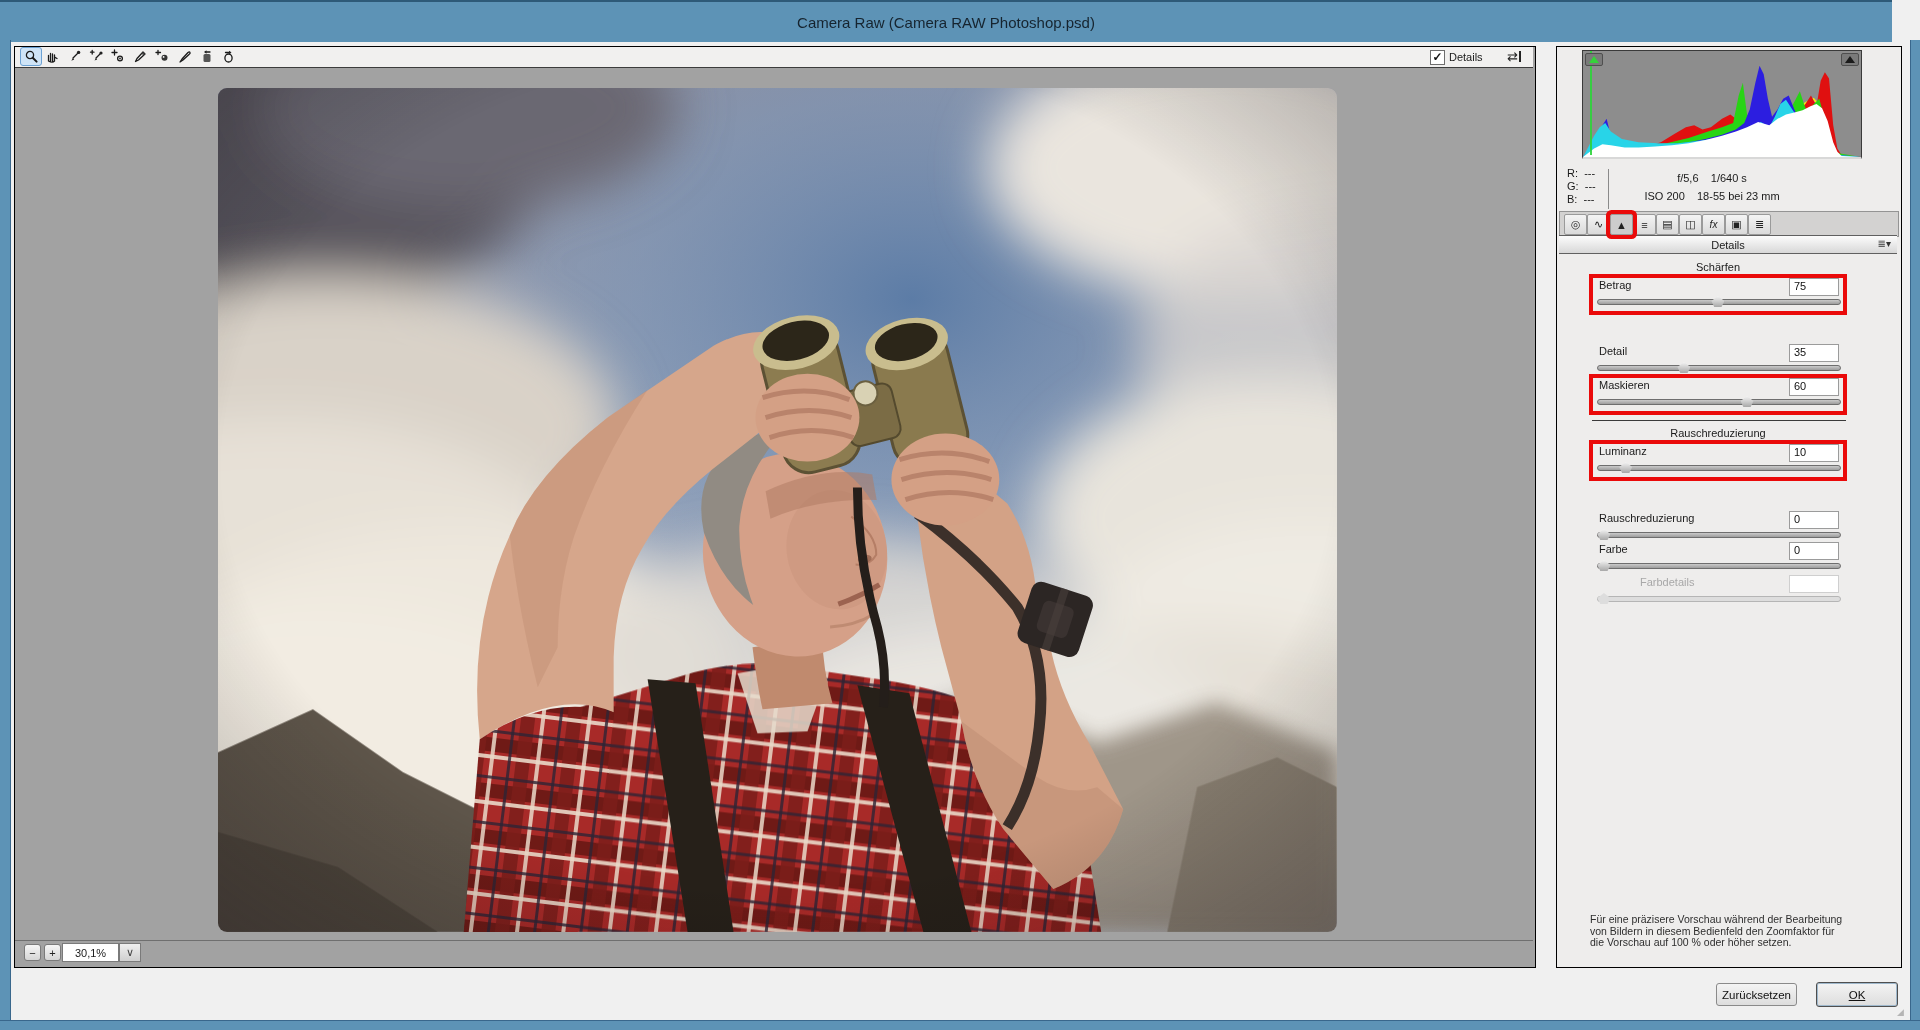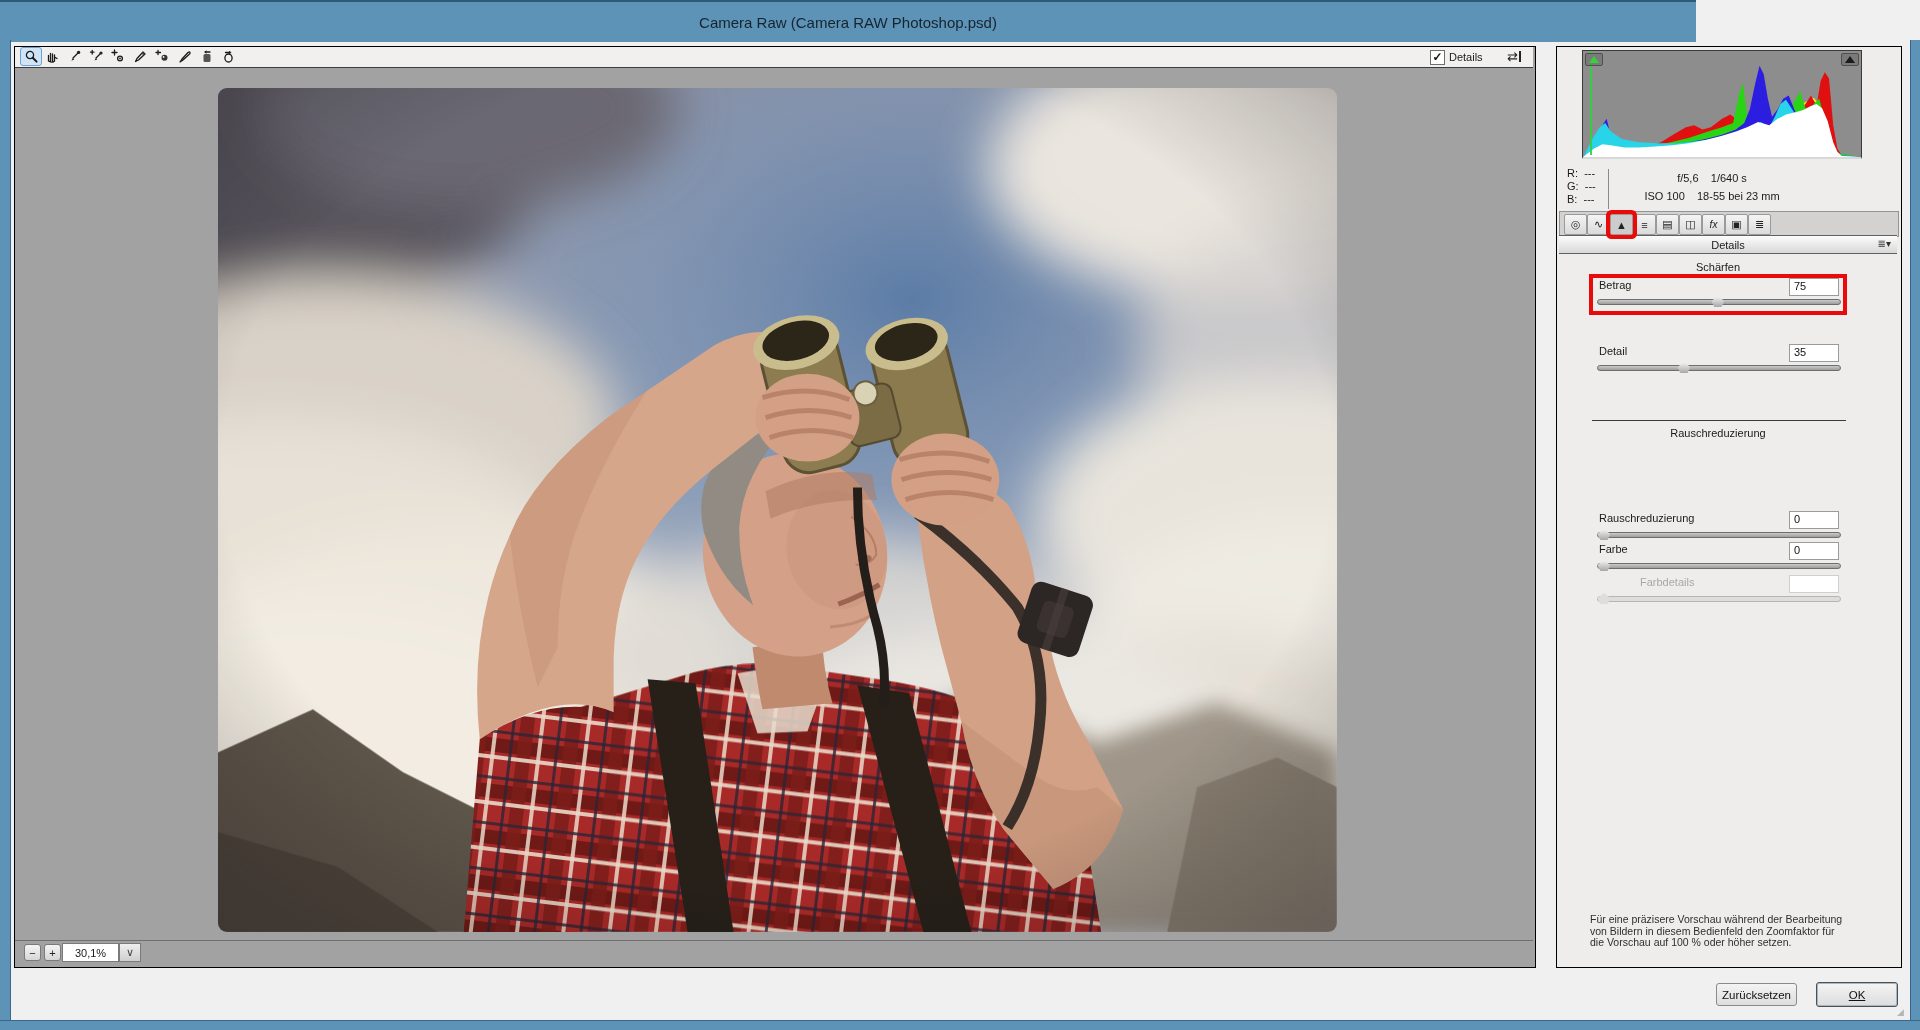--- a/index.html
+++ b/index.html
@@ -1,21 +1,21 @@
 <!DOCTYPE html>
 <html><head>
 <meta charset="utf-8">
 <style>
   html,body{margin:0;padding:0;background:#444;}
   .stage{position:relative;width:1920px;height:1030px;background:#f0f0f0;overflow:hidden;
          font-family:"Liberation Sans",sans-serif;font-size:11px;color:#1a1a1a;}
   .abs{position:absolute;}
 
   
-  .titlebar{left:0;top:0;width:1696px;height:40px;background:#5d93b6;border-top:2px solid #2e5a78;
+  .titlebar{left:0;top:0;width:1892px;height:40px;background:#5d93b6;border-top:2px solid #2e5a78;
             display:flex;align-items:center;justify-content:center;}
   .titlebar .title{font-size:15px;color:#16242f;}
   .frame{background:#5d93b6;}
   .frame.l{left:0;top:40px;width:10px;height:990px;border-right:1px solid #39678c;}
   .frame.r{left:1910px;top:40px;width:10px;height:990px;border-left:1px solid #39678c;}
   .frame.b{left:0;top:1020px;width:1920px;height:10px;border-top:1px solid #39678c;}
 
   
   .preview-box{left:14px;top:46px;width:1520px;height:920px;border:1px solid #000;background:#a2a2a2;}
   .toolstrip{left:0;top:0;width:1518px;height:20px;background:#f1f0ef;border-bottom:1px solid #3c3c3c;}
@@ -319,21 +319,21 @@
       <div class="clipbtn" style="right:2px">
         <span class="tri" style="border-bottom:7px solid #1b1b1b"></span>
       </div>
     </div>
 
     <div class="rgbline" style="top:120px"><span>R:</span>  <span>---</span></div>
     <div class="rgbline" style="top:133px"><span>G:</span>  <span>---</span></div>
     <div class="rgbline" style="top:146px"><span>B:</span>  <span>---</span></div>
     <div class="vdivider"></div>
     <div class="exif" style="top:125px">f/5,6    1/640 s</div>
-    <div class="exif" style="top:143px">ISO 100    18-55 bei 23 mm</div>
+    <div class="exif" style="top:143px">ISO 200    18-55 bei 23 mm</div>
 
     <div class="abs tabstrip">
       <span class="tab" style="left:4px">
           <span>◎</span>
         </span>
       <span class="tab" style="left:27px">
           <span>∿</span>
         </span>
       <span class="tab active annotated" style="left:50px">
           <span>▲</span>
@@ -370,25 +370,37 @@
       <span class="valbox">75</span>
       <span class="track"></span>
         <span class="thumb" style="left: calc(46.56% + 4px);"></span>
     </div>
     <div class="srow" style="top:297px">
       <span class="lbl">Detail</span>
       <span class="valbox">35</span>
       <span class="track"></span>
         <span class="thumb" style="left: calc(32.98% + 4px);"></span>
     </div>
+    <div class="srow annotated" style="top:331px">
+      <span class="lbl">Maskieren</span>
+      <span class="valbox">60</span>
+      <span class="track"></span>
+        <span class="thumb" style="left: calc(58.2% + 4px);"></span>
+    </div>
 
     <div class="separator" style="top:373px"></div>
 
     <div class="sectitle" style="top:380px">Rauschreduzierung</div>
 
+    <div class="srow annotated" style="top:397px">
+      <span class="lbl">Luminanz</span>
+      <span class="valbox">10</span>
+      <span class="track"></span>
+        <span class="thumb" style="left: calc(9.7% + 4px);"></span>
+    </div>
     <div class="srow" style="top:464px">
       <span class="lbl">Rauschreduzierung</span>
       <span class="valbox">0</span>
       <span class="track"></span>
         <span class="thumb" style="left: calc(0.97% + 4px);"></span>
     </div>
     <div class="srow" style="top:495px">
       <span class="lbl">Farbe</span>
       <span class="valbox">0</span>
       <span class="track"></span>

